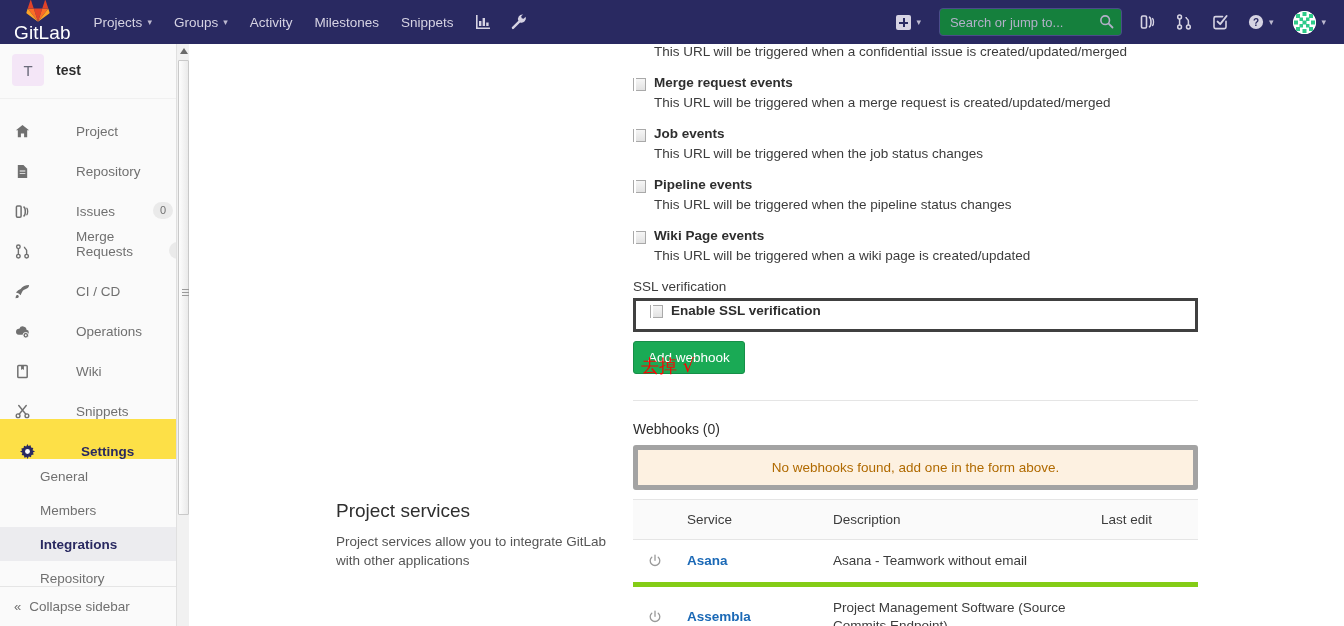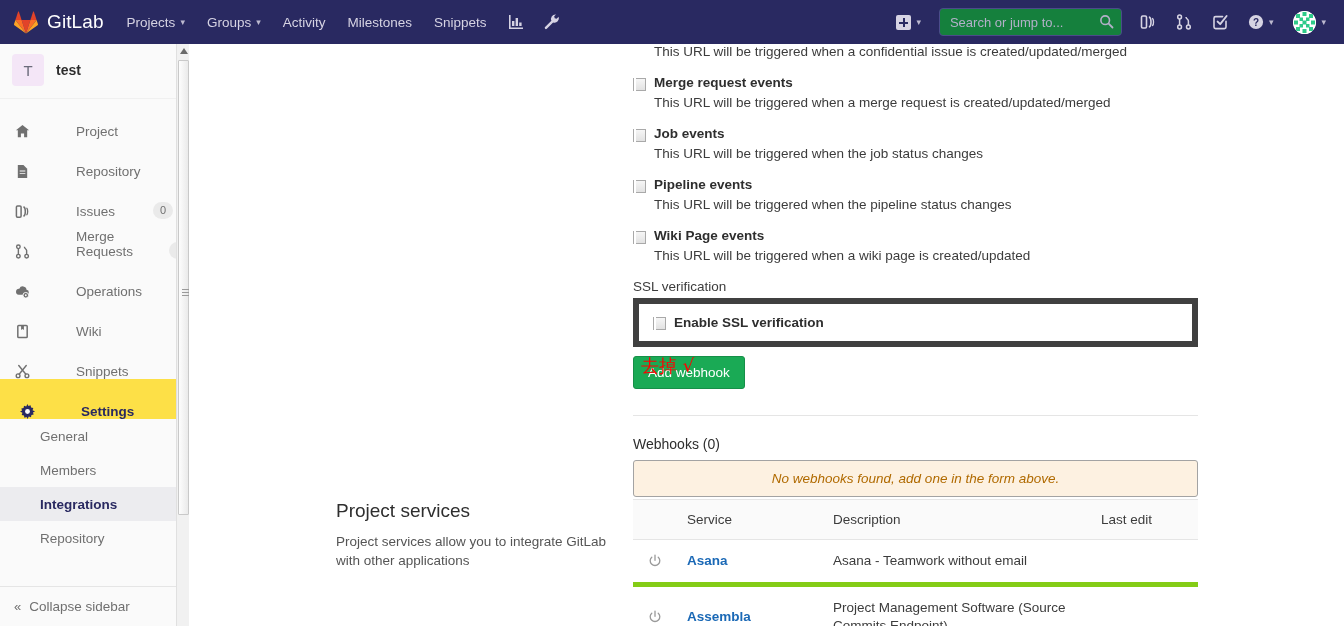--- a/index.html
+++ b/index.html
@@ -17,20 +17,21 @@
     position: absolute; top: 0; left: 0;
     width: 1344px; height: 44px;
     background: #292961;
     display: flex; align-items: center;
     z-index: 50;
   }
   .nav-brand {
     display: flex; align-items: center;
     padding: 0 12px 0 14px;
     height: 44px;
+    flex-direction: column;
   }
   .tanuki { width: 24px; height: 23px; margin-right: 9px; display:block; }
   .brand-text {
     color: #fff; font-size: 19px; letter-spacing: .1px;
   }
   .nav-links { display: flex; align-items: center; height: 44px; }
   .nav-link {
     color: #d6d3e3; font-size: 13.5px;
     padding: 0 11px; height: 44px;
     display: flex; align-items: center; cursor: pointer;
@@ -186,39 +187,38 @@
   }
   .ev-label { font-weight: 700; font-size: 13.5px; color: #2e2e2e; }
   .ev-desc {
     font-size: 13.5px; color: #3c3c3c;
     margin-left: 21px; margin-top: 3px; line-height: 18px;
   }
   .ssl-section-label {
     font-size: 13.5px; color: #3c3c3c; margin-top: 10px; margin-bottom: 4px;
   }
   .redbox {
-    border: 6px solid #404040;
-    padding: 11px 10px 11px 6px;
+    border: 3px solid #404040;
+    padding: 2px 10px 11px 6px;
     display: block;
   }
   .btn-green {
     margin-top: 9px;
     background: #1aaa55; color: #fff;
     border: 1px solid #168f48; border-radius: 3px;
     font-size: 13.5px; font-family: "Liberation Sans", sans-serif;
     padding: 8px 14px; cursor: pointer;
   }
   .divider { height: 1px; background: #e5e5e5; margin: 26px 0 0 0; }
   .wh-title { font-size: 14px; color: #2e2e2e; margin: 20px 0 8px 0; }
   .alert-warn {
-    background: #fdf1e1; border: 1px solid #a3a3a3;
+    background: #fdf1e1; border: 5px solid #a3a3a3;
     border-radius: 3px; color: #b06a00;
     font-size: 13.5px; text-align: center;
     padding: 10px 8px;
-    font-style: italic;
   }
 
   .annot-cn {
     position: absolute; left: 452px; top: 310px;
     color: #ff0000; font-size: 18px;
     font-family: "DejaVu Sans", sans-serif;
     white-space: nowrap;
   }
 
   
@@ -414,20 +414,29 @@
         <circle cx="3.6" cy="3" r="1.9" fill="none" stroke="#707070" stroke-width="1.5"></circle>
         <circle cx="3.6" cy="13" r="1.9" fill="none" stroke="#707070" stroke-width="1.5"></circle>
         <circle cx="12.4" cy="13" r="1.9" fill="none" stroke="#707070" stroke-width="1.5"></circle>
         <path d="M3.6 5v6M12.4 11V7c0-2-2.4-2-2.4-4" fill="none" stroke="#707070" stroke-width="1.5"></path>
       </svg>
     </span>
     <span>Merge Requests</span>
     <span class="badge-count">0</span>
   </div>
 
+  <div class="nav-item">
+    <span class="ni-icon">
+      <svg width="15" height="15" viewBox="0 0 16 16">
+          <path fill="#707070" d="M15 1c-4 0-7 1.6-9 4.3L3.4 6.6 1 9l3 1 2 2 1-2.4 1.3-2.5C11 5 15 5 15 1z"></path>
+          <path fill="#707070" d="M1.4 12.2c.6-.6 1.6-.6 2.2 0s.6 1.6 0 2.2c-.7.7-3 .8-3 .8s.1-2.3.8-3z"></path>
+        </svg>
+    </span>
+    <span>CI / CD</span>
+  </div>
 
   <div class="nav-item">
     <span class="ni-icon">
       <svg width="15" height="15" viewBox="0 0 16 16">
           <path fill="#707070" d="M12.3 6.2A4 4 0 0 0 4.6 5 3.2 3.2 0 0 0 4 11.4h8a2.6 2.6 0 0 0 .3-5.2z"></path>
           <circle cx="11.5" cy="12" r="3" fill="#707070" stroke="#fafafa" stroke-width="1"></circle>
           <circle cx="11.5" cy="12" r="1" fill="#fafafa"></circle>
         </svg>
     </span>
     <span>Operations</span>

